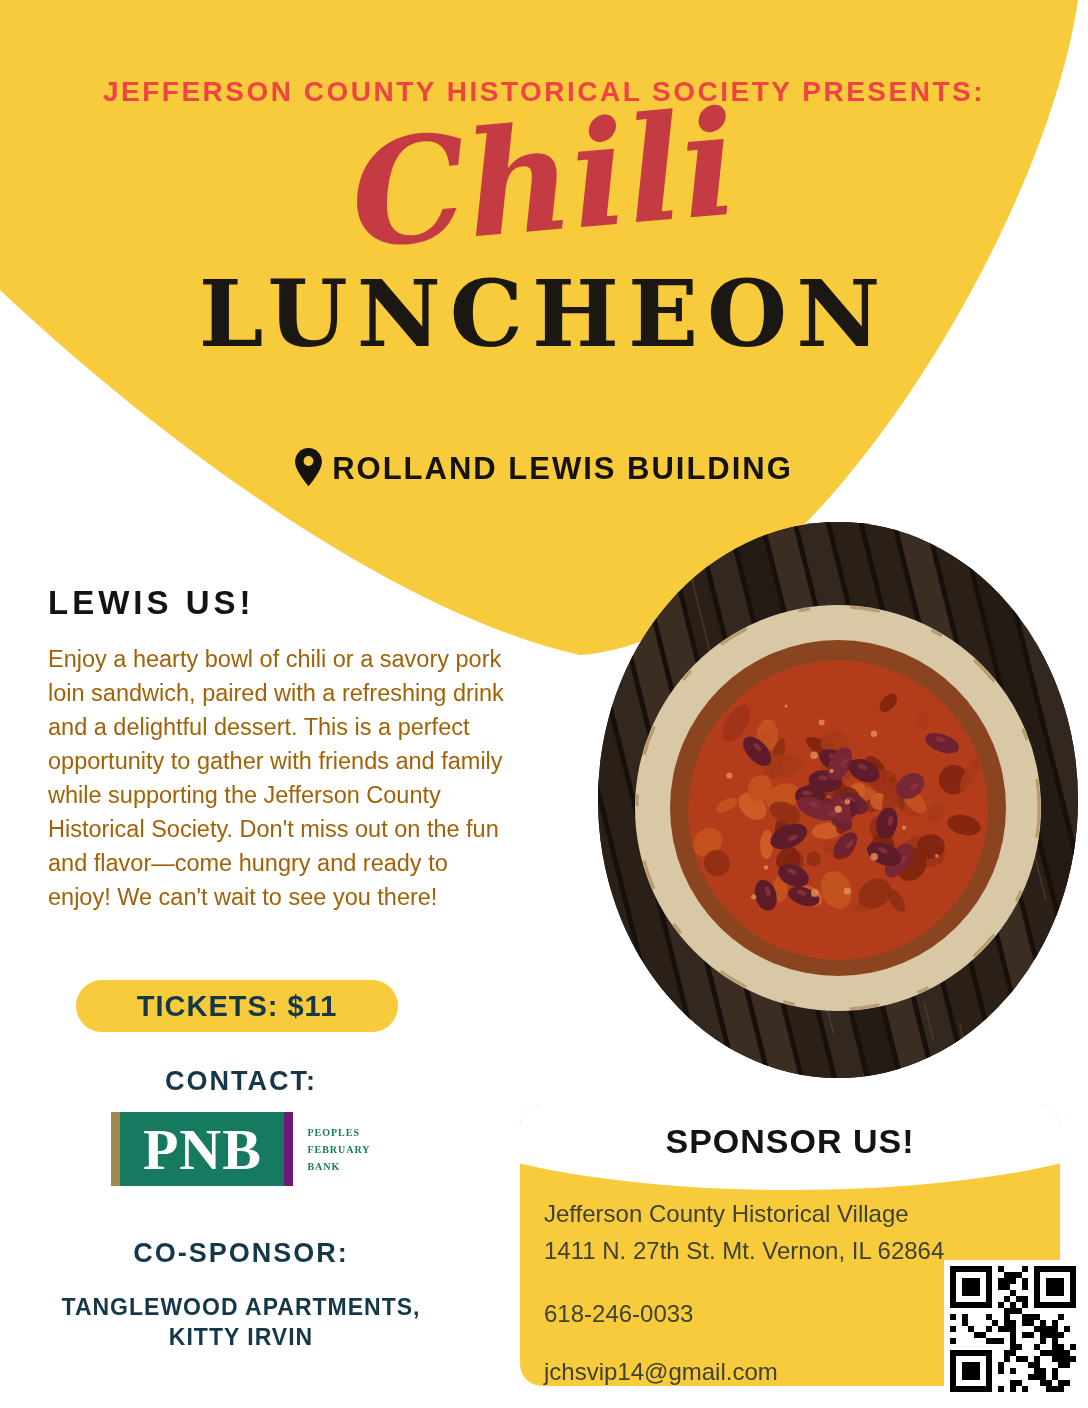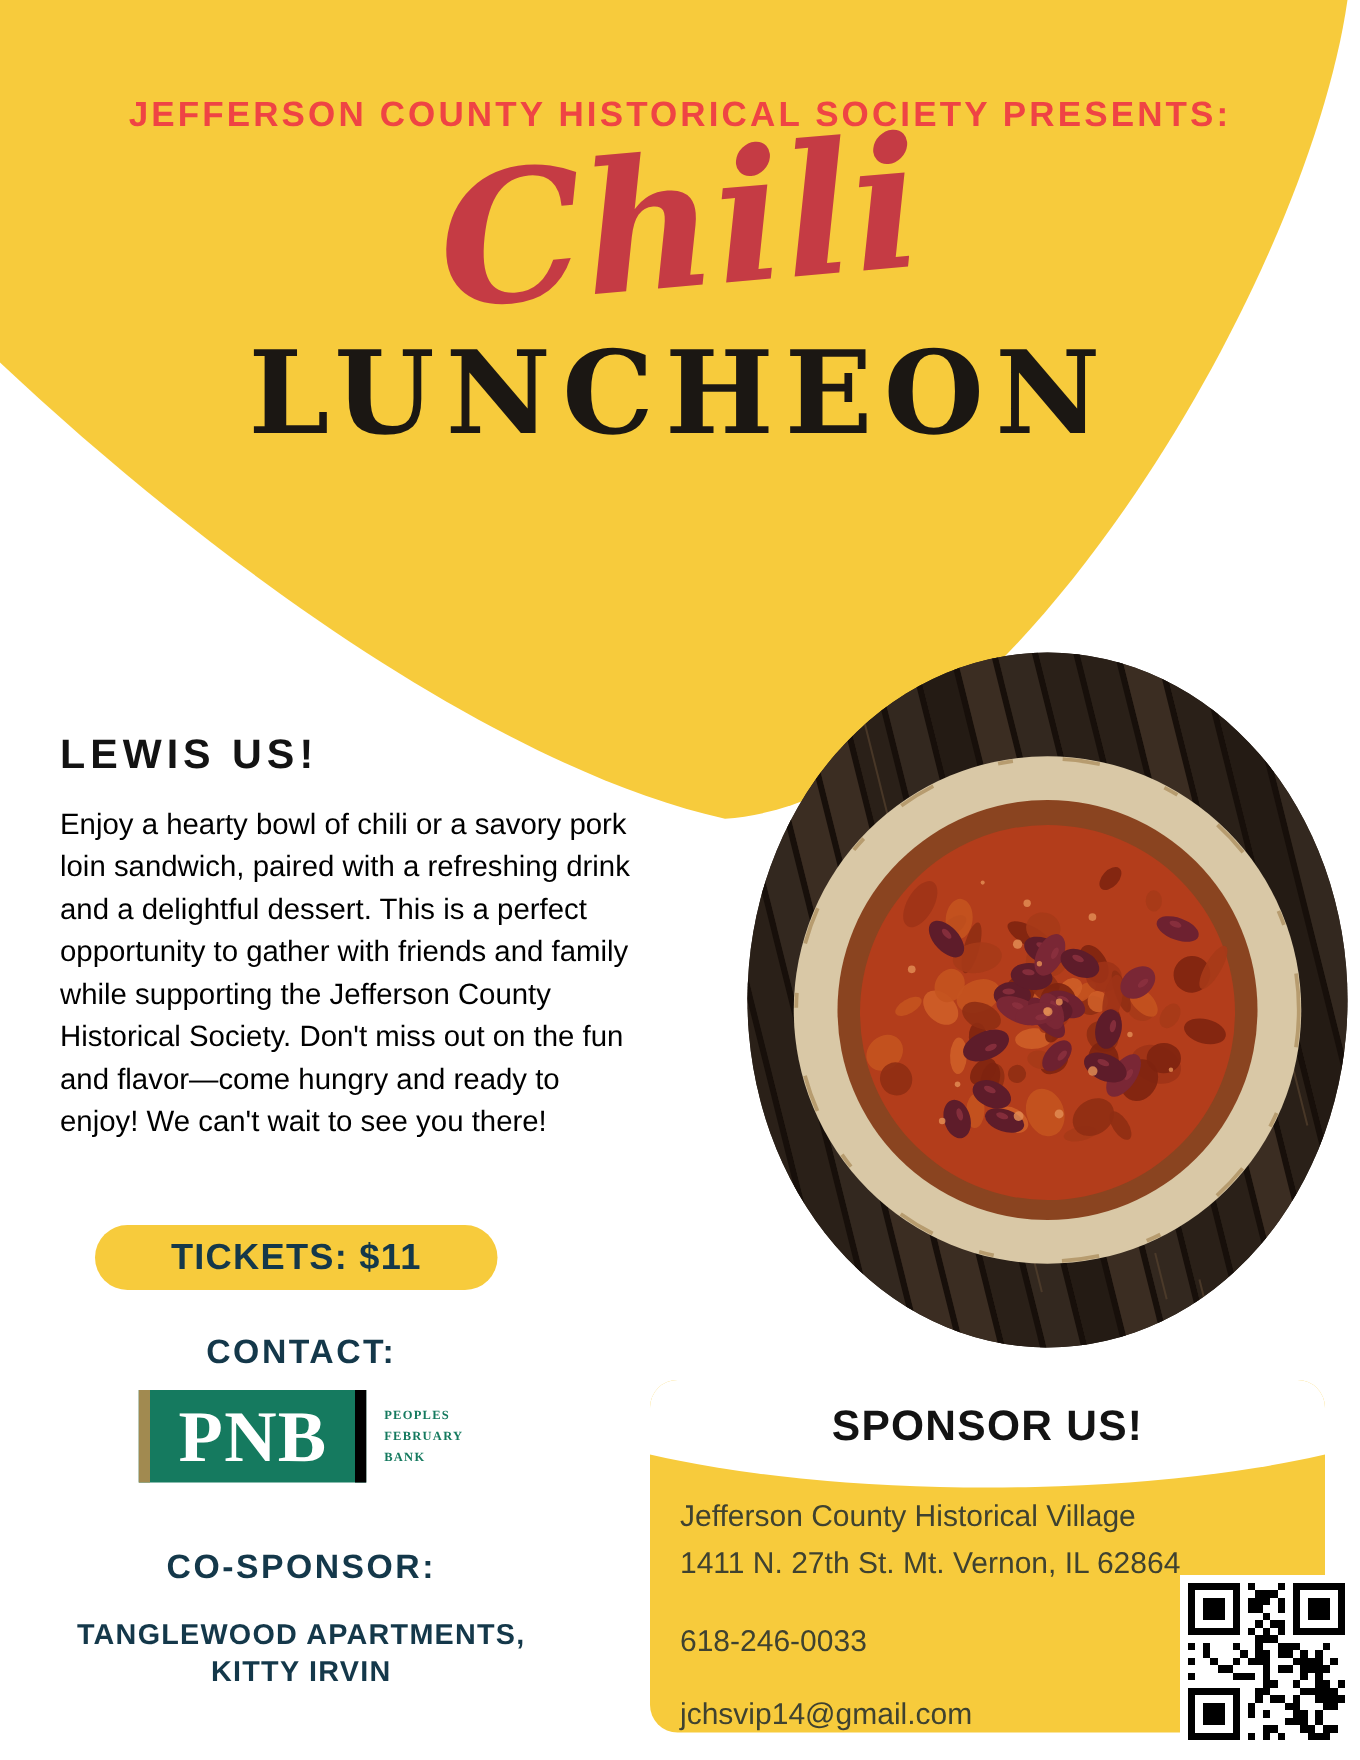--- a/index.html
+++ b/index.html
@@ -32,40 +32,40 @@
     display:flex;justify-content:center;align-items:center;gap:10px;
   }
   .location-text{font-size:31px;font-weight:bold;letter-spacing:2px;color:#15130F;}
   .photo-svg{position:absolute;left:598px;top:522px;display:block;}
   .join-heading{
     position:absolute;left:48px;top:584px;
     font-size:33px;font-weight:800;letter-spacing:4px;color:#131313;
   }
   .join-body{
     position:absolute;left:48px;top:642px;width:468px;
-    font-size:23.5px;line-height:34px;color:#000000;
+    font-size:23.5px;line-height:34px;color:#a16207;
   }
   .tickets-pill{
     position:absolute;left:76px;top:980px;width:322px;height:52px;border-radius:26px;
     background:#F7CB3C;display:flex;align-items:center;justify-content:center;
     font-size:29px;font-weight:bold;letter-spacing:1px;color:#14384A;
   }
   .left-col-label{
     position:absolute;left:40px;width:402px;text-align:center;
     font-size:27px;font-weight:bold;letter-spacing:2px;color:#14384A;
   }
   .sponsor-label{top:1066px;}
   .cosponsor-label{top:1238px;}
   .pnb-logo{
     position:absolute;left:40px;top:1112px;width:402px;
     display:flex;justify-content:center;align-items:center;gap:14px;
   }
   .pnb-box{
     width:164px;height:74px;background:#157A5F;
-    border-left:9px solid #A18A50;border-right:9px solid #000000;
+    border-left:9px solid #A18A50;border-right:9px solid #701a75;
     display:flex;align-items:center;justify-content:center;
     font-family:"Liberation Serif",serif;font-weight:bold;
     font-size:58px;color:#ffffff;letter-spacing:1px;
   }
   .pnb-text{
     font-family:"Liberation Serif",serif;font-weight:bold;
     font-size:10px;line-height:17px;letter-spacing:1px;color:#157A5F;
   }
   .cosponsor-names{
     position:absolute;left:40px;top:1292px;width:402px;text-align:center;
@@ -107,20 +107,29 @@
     <path d="M0 0 L1078 0 C1045 230 800 640 580 655 C400 615 170 450 0 290 Z" fill="#F7CB3C"></path>
   </svg>
 
   <div class="presents">JEFFERSON COUNTY HISTORICAL SOCIETY PRESENTS:</div>
 
   <div class="chili-script">Chili</div>
 
   <div class="luncheon">LUNCHEON</div>
 
 
+  <div class="location-row">
+    <span>
+      <svg width="27" height="38" viewBox="0 0 24 34" aria-hidden="true">
+        <path d="M12 0 C5.4 0 0 5.4 0 12 c0 8.8 12 22 12 22 s12 -13.2 12 -22 C24 5.4 18.6 0 12 0 z" fill="#15130F"></path>
+        <circle cx="12" cy="11.6" r="4.4" fill="#F7CB3C"></circle>
+      </svg>
+    </span>
+    <span class="location-text">ROLLAND LEWIS BUILDING</span>
+  </div>
 
   <svg class="photo-svg" width="480" height="556" viewBox="0 0 480 556" aria-hidden="true">
     <defs>
       <clipPath id="photoClip">
           <ellipse cx="240" cy="278" rx="240" ry="278"></ellipse>
         </clipPath>
     </defs>
     <g clip-path="url(#photoClip)">
       <rect x="-80" y="-80" width="640" height="720" fill="#2E241C"></rect>
       <g id="wood-streaks" transform="rotate(-14 240 278)">

